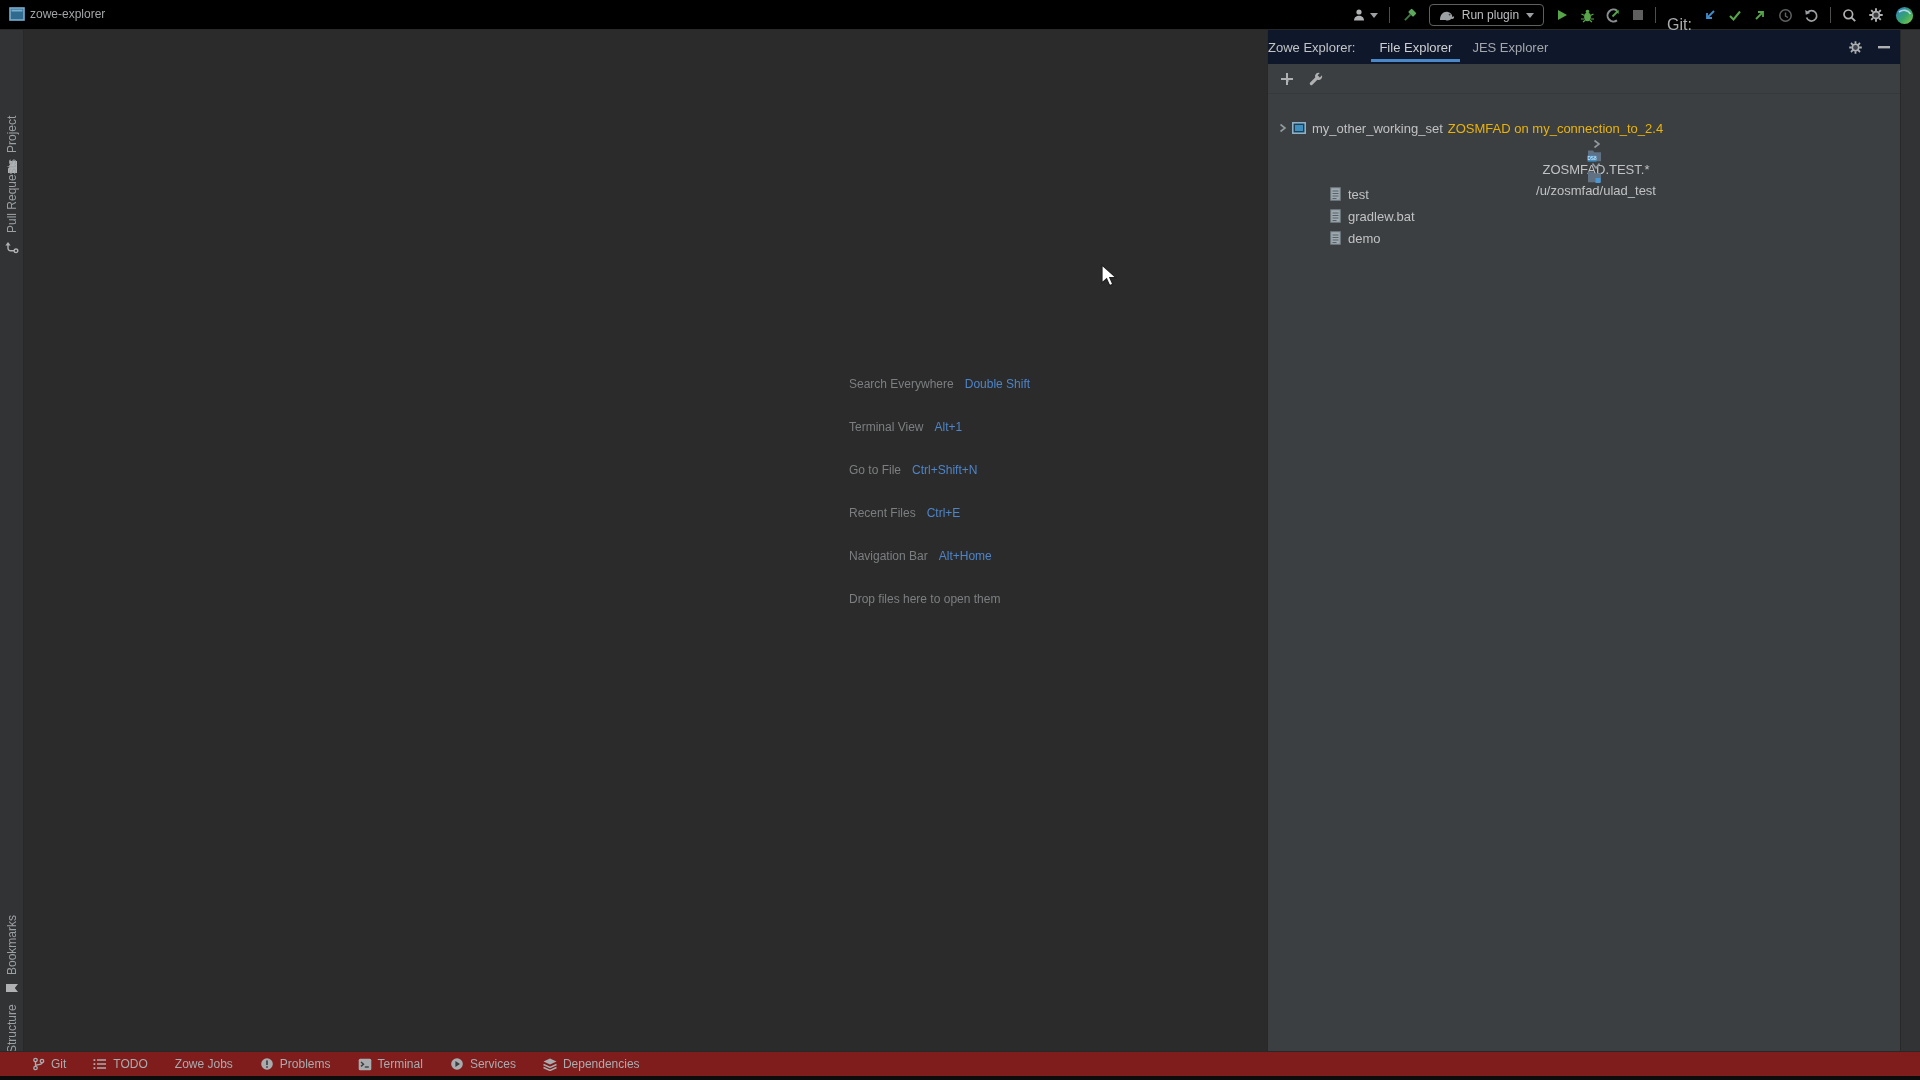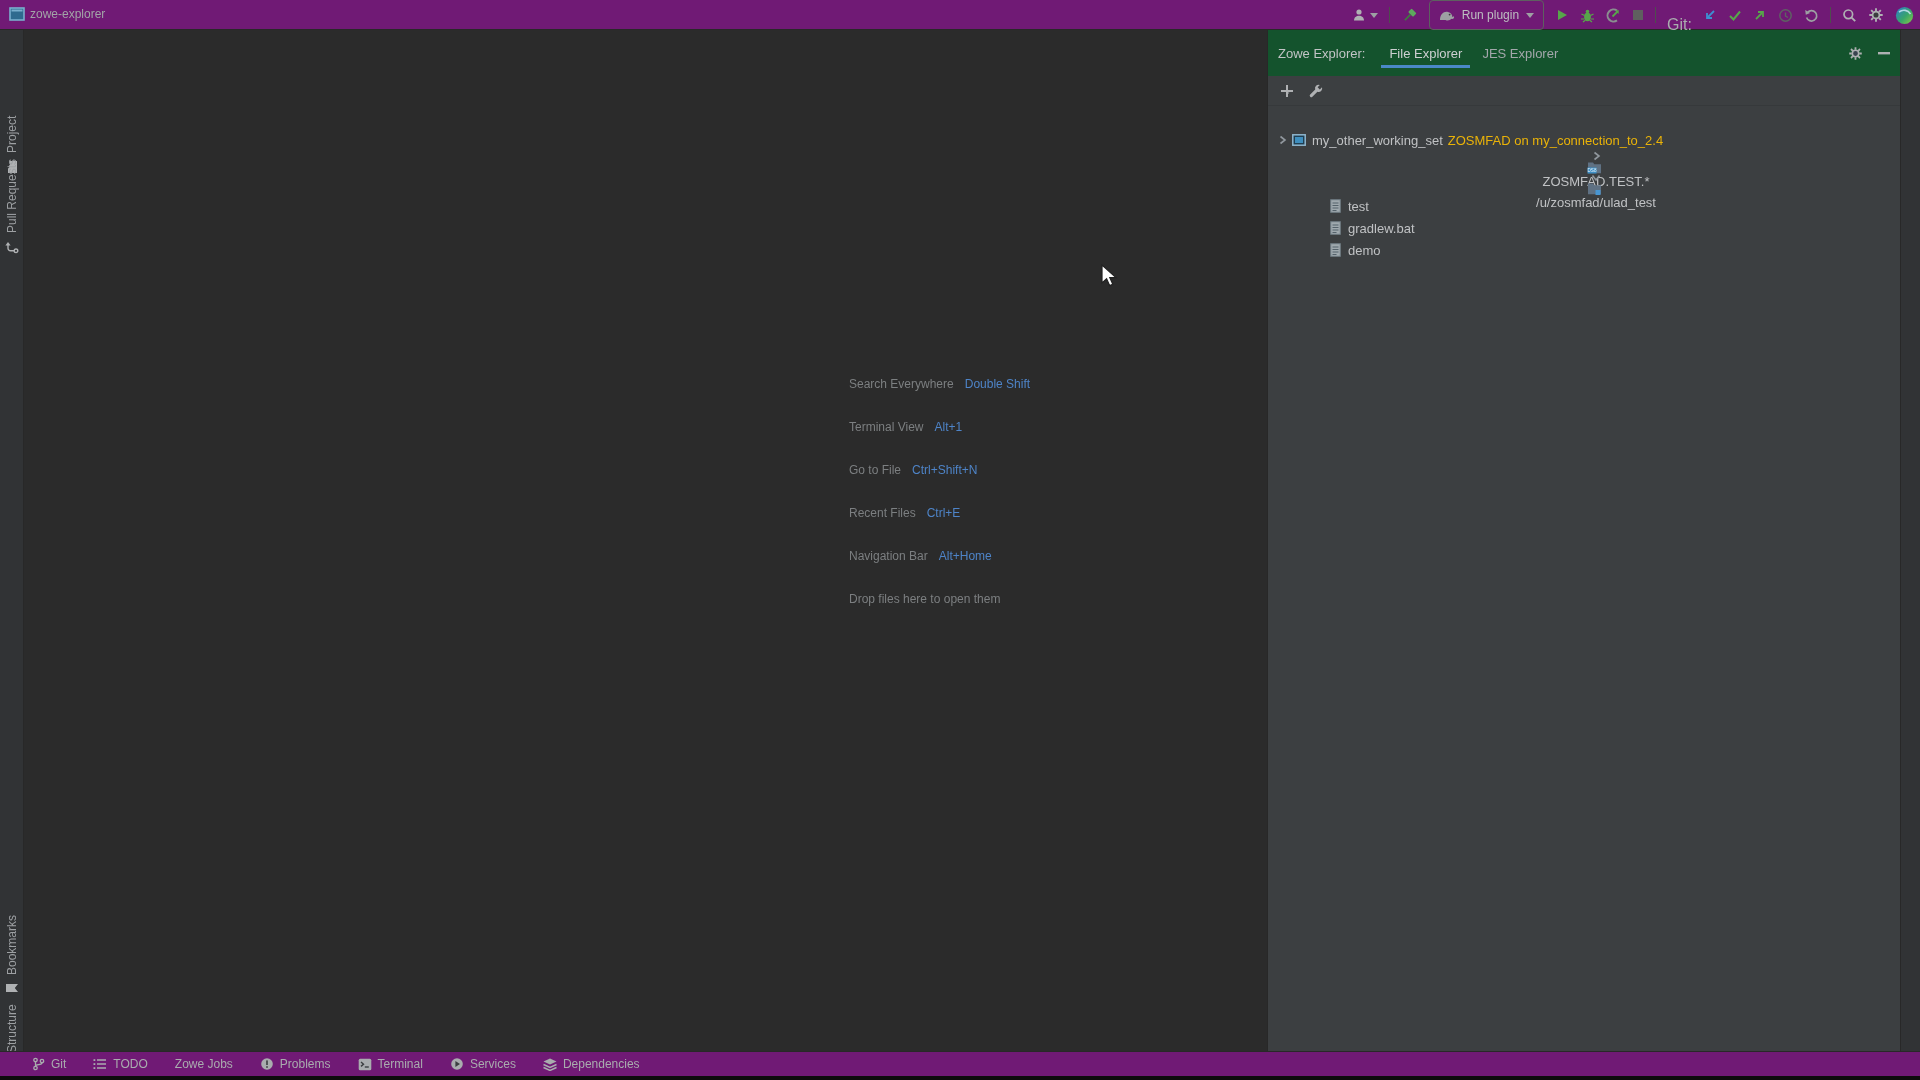--- a/index.html
+++ b/index.html
@@ -1,28 +1,28 @@
 <!DOCTYPE html>
 <html><head>
 <meta charset="utf-8">
 <style>
   * { margin:0; padding:0; box-sizing:border-box; }
   html,body { width:1920px; height:1080px; overflow:hidden; background:#2B2B2B;
               font-family:"Liberation Sans", sans-serif; }
   .abs { position:absolute; }
 
   
-  #titlebar { left:0; top:0; width:1920px; height:30px; background:#701a75;
+  #titlebar { left:0; top:0; width:1920px; height:30px; background:#000000;
               border-bottom:1px solid #282828;text-decoration:underline; }
   #app-title { position:absolute; left:30px; top:7px; font-size:12px; color:#A2A5A7; }
   #app-icon { position:absolute; left:9px; top:7px; }
   #main-toolbar { position:absolute; right:6px; top:0; height:30px; display:flex;
                   align-items:center; gap:11px; }
   .tsep { width:1px; height:16px; background:#4E4E4E; }
-  .combo { display:flex; align-items:center; gap:7px; height:30px; padding:0 9px;
+  .combo { display:flex; align-items:center; gap:7px; height:22px; padding:0 9px;
            border:1px solid #5E6060; border-radius:4px; color:#BDBFC1; font-size:12px; }
   .ic { display:block; }
 
   
   #left-stripe  { left:0; top:30px; width:24px; height:1021px; background:#313335;
                   border-right:1px solid #282828; }
   #right-stripe { left:1900px; top:30px; width:20px; height:1021px; background:#313335;
                   border-left:1px solid #282828; }
   .v-btn { position:absolute; display:flex; align-items:center; gap:7px; height:20px;
            font-size:12px; color:#9DA0A3; white-space:nowrap; padding:0 8px; }
@@ -31,43 +31,43 @@
   
   #editor { left:24px; top:30px; width:1243px; height:1021px; background:#2B2B2B; }
   #shortcuts { position:absolute; left:825px; top:347px; }
   .sc-row { height:43px; font-size:12px; white-space:nowrap; }
   .sc-label { color:#7C7F81; }
   .sc-keys  { color:#4E84C8; margin-left:11px; }
 
   
   #panel { left:1267px; top:30px; width:633px; height:1021px; background:#3C3F41;
            border-left:1px solid #282828; }
-  #panel-header { height:46px; background:#14532d; display:flex; align-items:center;
-                  padding-left:10px; }
+  #panel-header { height:34px; background:#0f172a; display:flex; align-items:center;
+                  }
   #panel-title { font-size:13px; color:#C2C4C6; margin-right:14px; }
   .tab { height:30px; display:flex; align-items:center; padding:0 10px; font-size:13px;
          color:#A3A7AB; position:relative; }
   .tab.active { color:#CDCFD1; }
   .tab.active::after { content:""; position:absolute; left:2px; right:2px; bottom:0;
                        height:3px; background:#4A88C7; }
   #header-actions { margin-left:auto; display:flex; align-items:center; gap:15px;
                     padding-right:10px; }
   #panel-toolbar { height:30px; display:flex; align-items:center; gap:15px;
                    padding:0 12px; border-bottom:1px solid #36393B; }
   #tree { padding-top:3px; }
   .row { height:22px; display:flex; align-items:center; font-size:13px; color:#C0C2C4; }
   .row.lvl0 { padding-left:6px;margin-top:20px; }
   .row.lvl1 { padding-left:24px;flex-direction:column; }
   .row.lvl2 { padding-left:42px; }
   .chev  { width:16px; display:flex; justify-content:center; }
   .ticon { width:18px; display:flex; justify-content:center; margin-right:4px; }
   .tsuffix { color:#eab308; margin-left:5px; }
 
   
-  #statusbar { left:0; top:1051px; width:1920px; height:25px; background:#701a75;
+  #statusbar { left:0; top:1051px; width:1920px; height:25px; background:#7f1d1d;
                border-top:1px solid #282828; display:flex; align-items:center;
                padding-left:32px; gap:27px; }
   .sb-item { display:flex; align-items:center; gap:6px; font-size:12px; color:#A9ACAE; }
   #bottom-strip { left:0; top:1076px; width:1920px; height:4px; background:#0C0C0C; }
 
   #cursor { position:absolute; left:1101px; top:264px; }
 </style>
 </head>
 <body>
 

